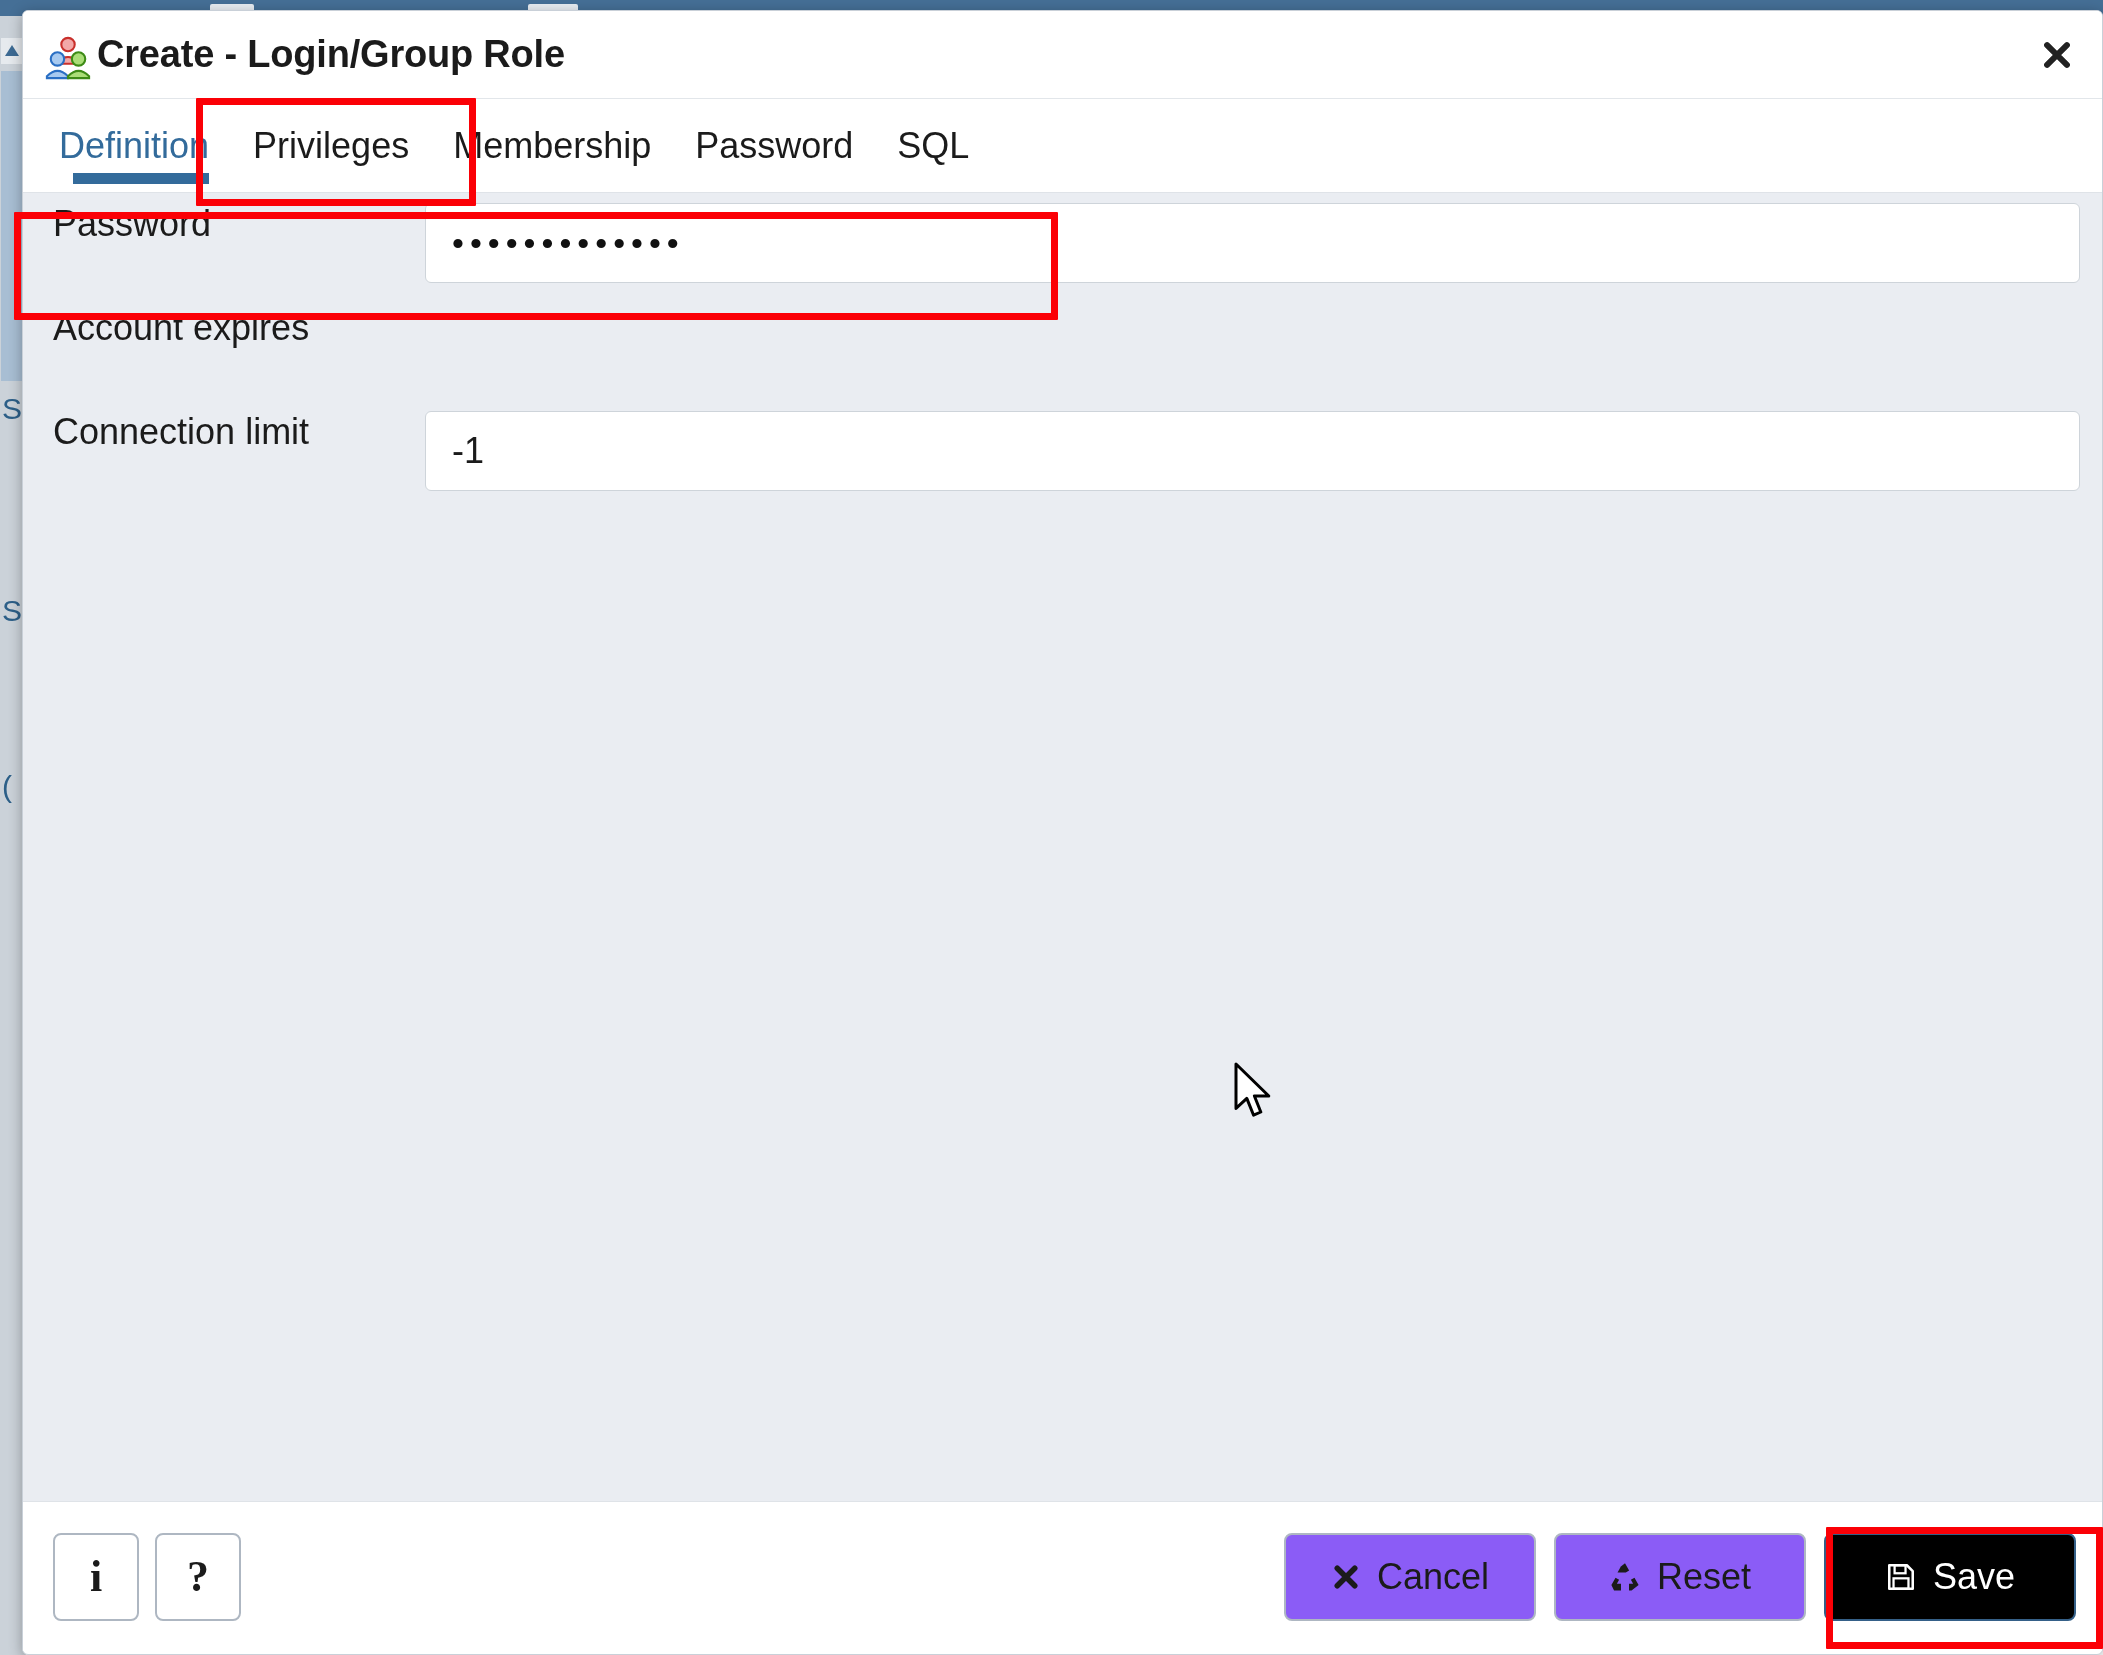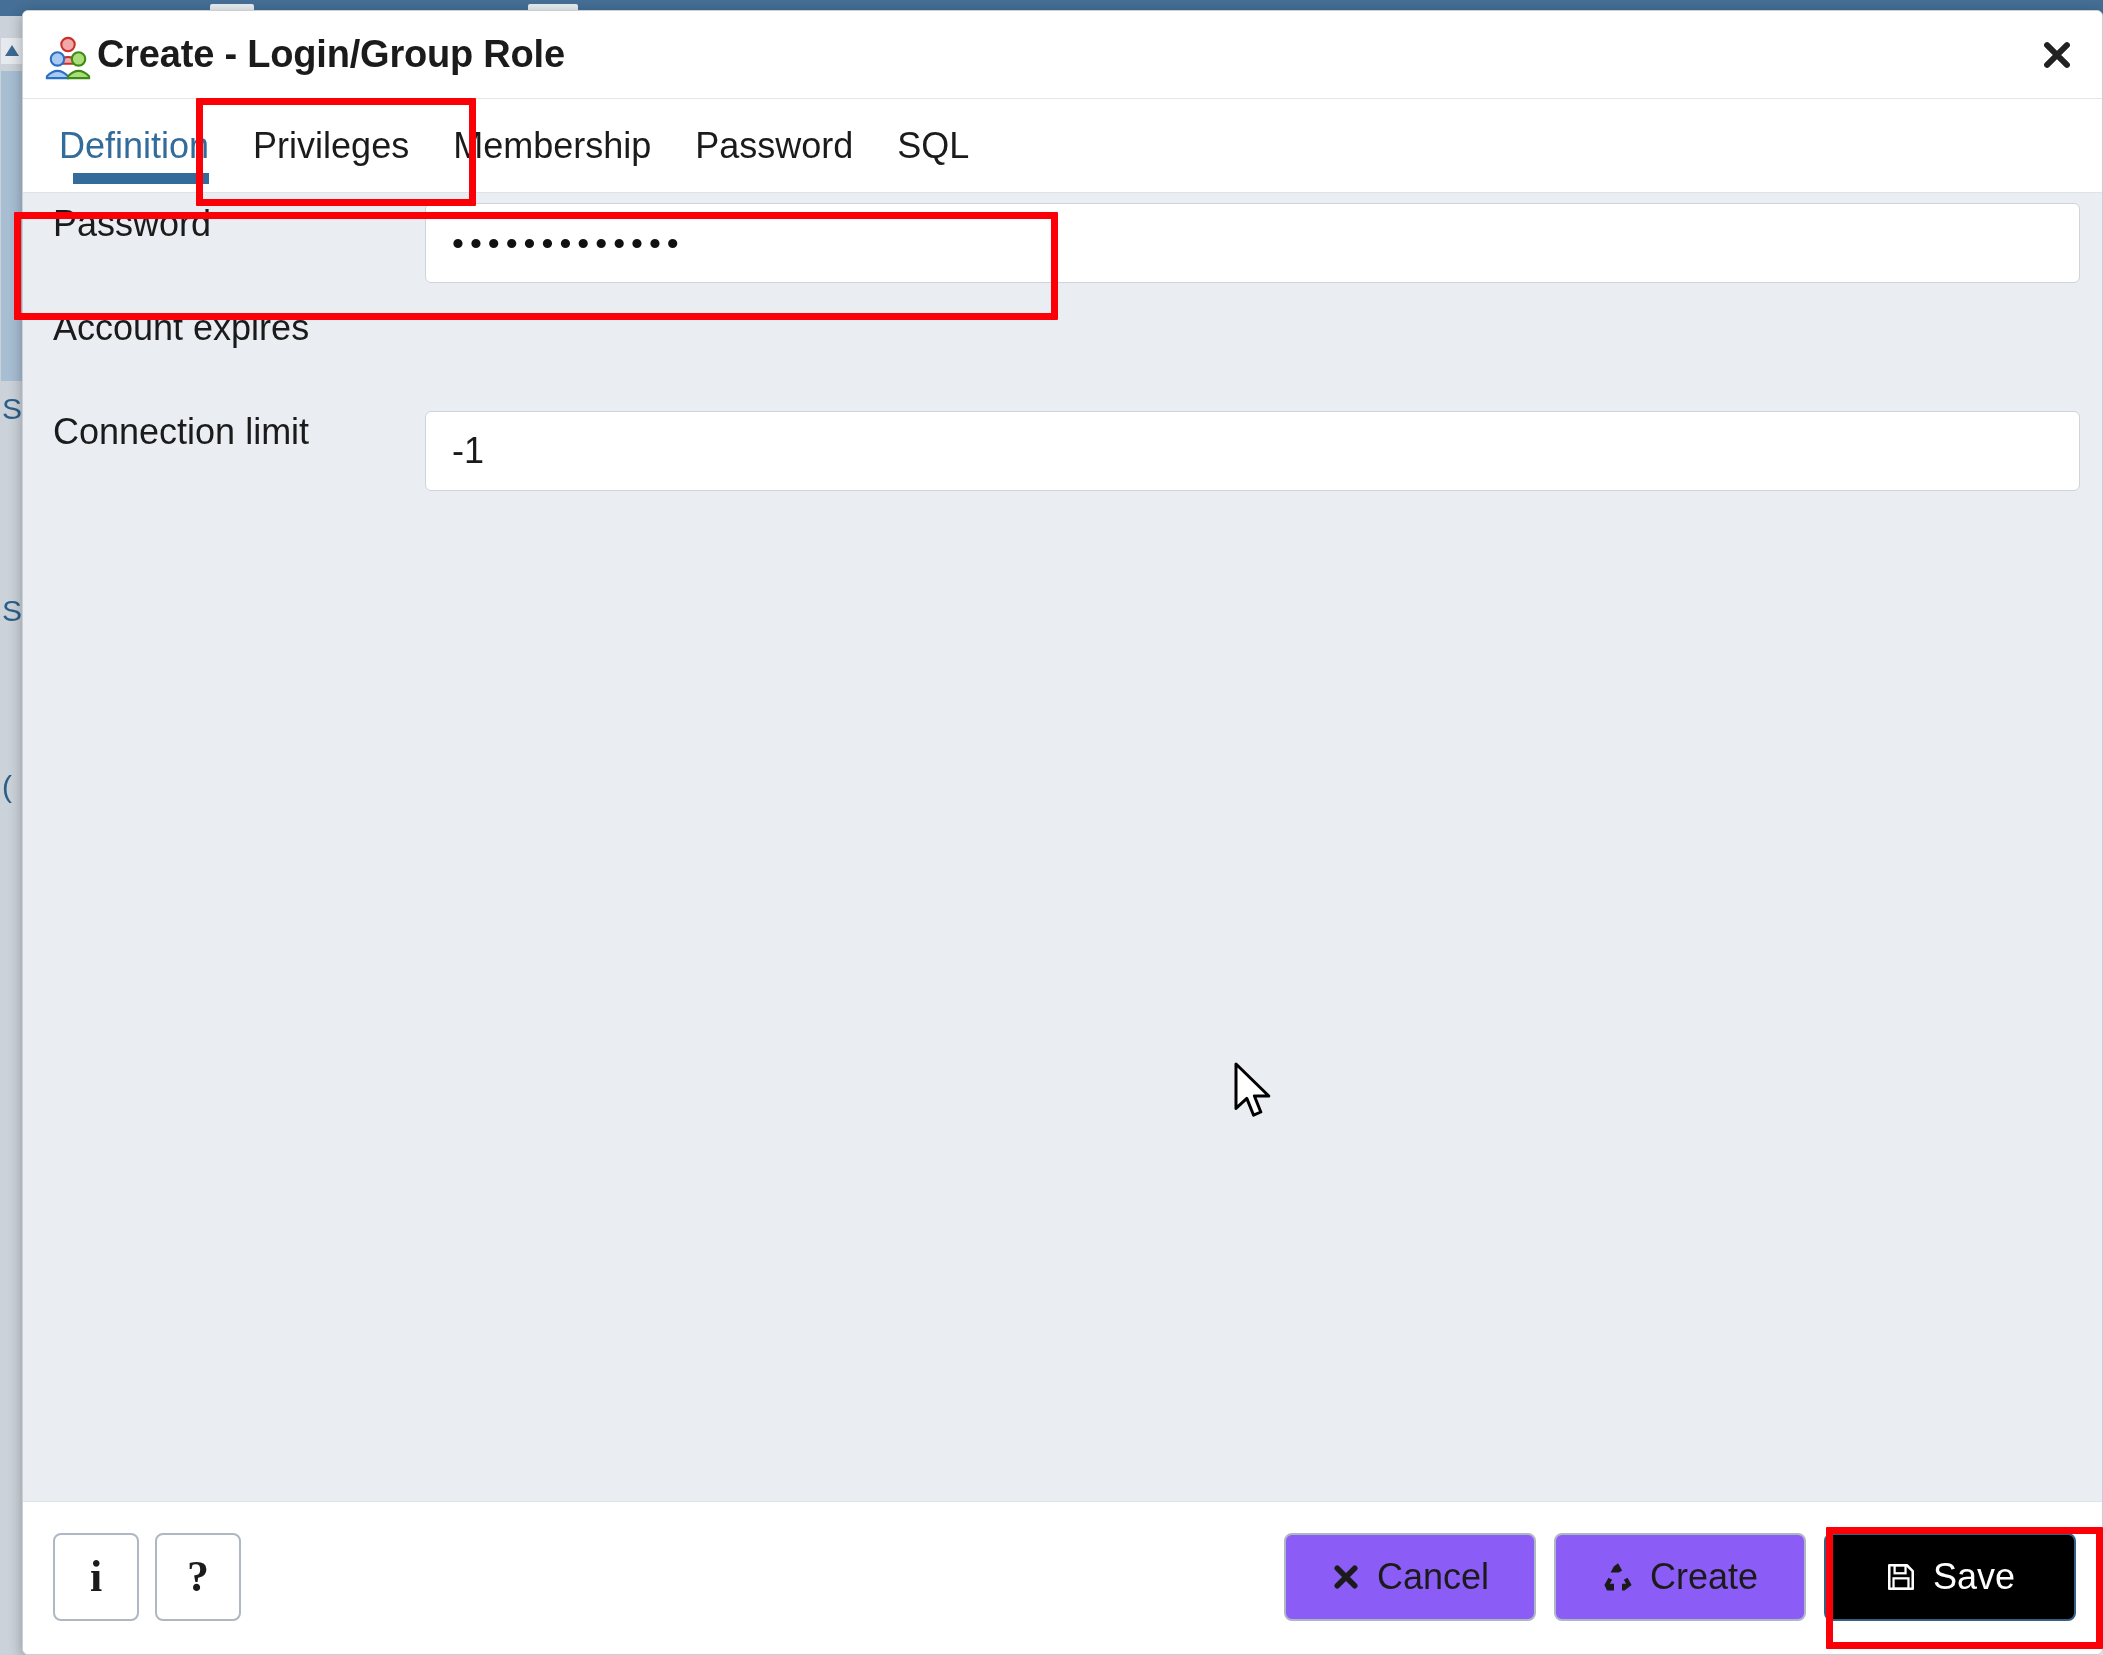--- a/index.html
+++ b/index.html
@@ -381,21 +381,21 @@
       <button class="txt-btn">
         <span class="btn-icon">
           <svg viewBox="0 0 24 24" width="32" height="32" aria-hidden="true">
             <g fill="#1b1b1b">
               <path d="M12 1.6 L15.1 7.1 L12.6 8.6 L9.2 8.6 L6.4 8.6 L8.9 4.1 Z"></path>
               <path d="M1.8 18.0 L4.9 12.6 L7.6 14.1 L5.9 17.0 L9.0 17.0 L9.0 22.2 L3.8 22.2 Z"></path>
               <path d="M22.2 18.0 L16.9 22.2 L15.0 22.2 L15.0 17.0 L18.1 17.0 L16.4 14.1 L19.1 12.6 Z"></path>
             </g>
           </svg>
         </span>
-        <span>Create</span>
+        <span>Reset</span>
       </button>
 
       <button class="txt-btn primary">
         <span class="btn-icon">
           <svg viewBox="0 0 24 24" width="32" height="32" aria-hidden="true">
             <path d="M3.2 3.2 h13.2 L20.8 7.6 V20.8 H3.2 Z" fill="none" stroke="#ffffff" stroke-width="1.9" stroke-linejoin="round"></path>
             <rect x="7.2" y="3.2" width="8.2" height="6" fill="none" stroke="#ffffff" stroke-width="1.7"></rect>
             <rect x="6.4" y="13.0" width="11.2" height="7.8" fill="none" stroke="#ffffff" stroke-width="1.7"></rect>
           </svg>
         </span>

